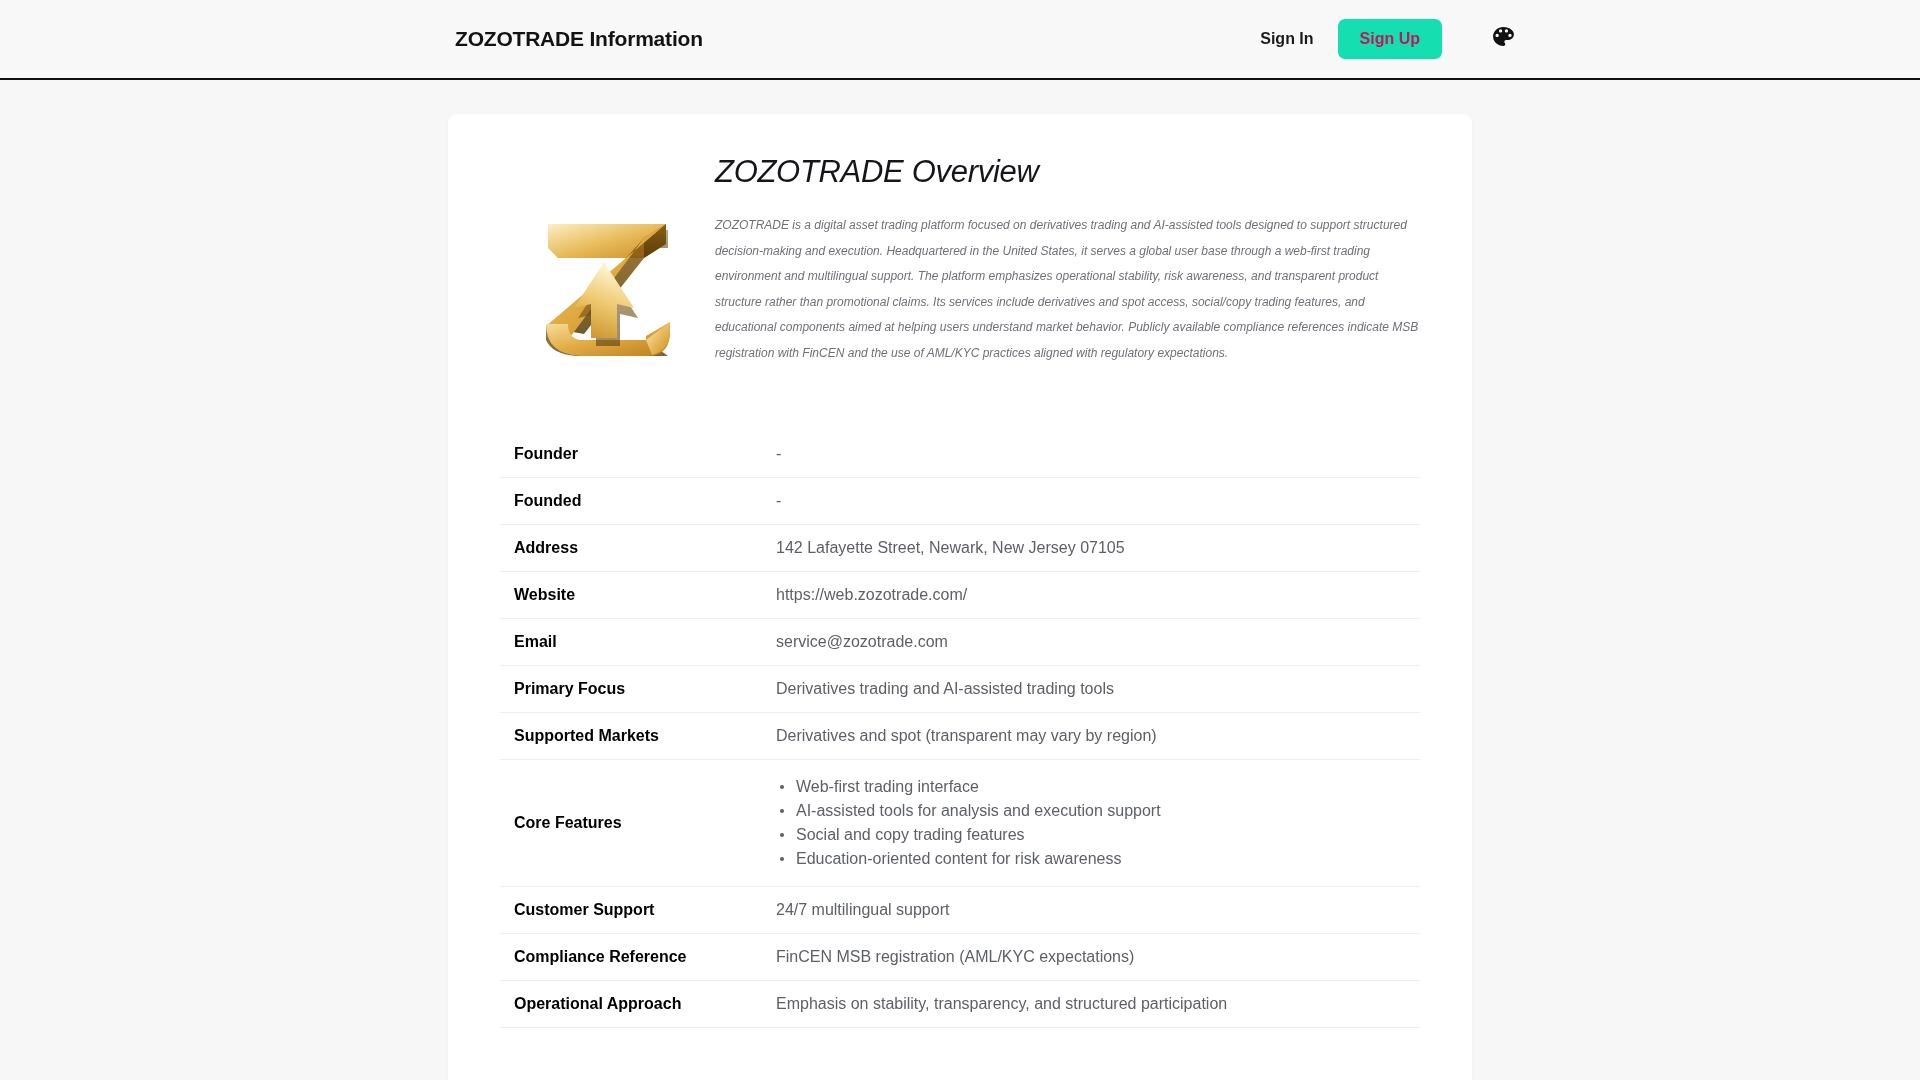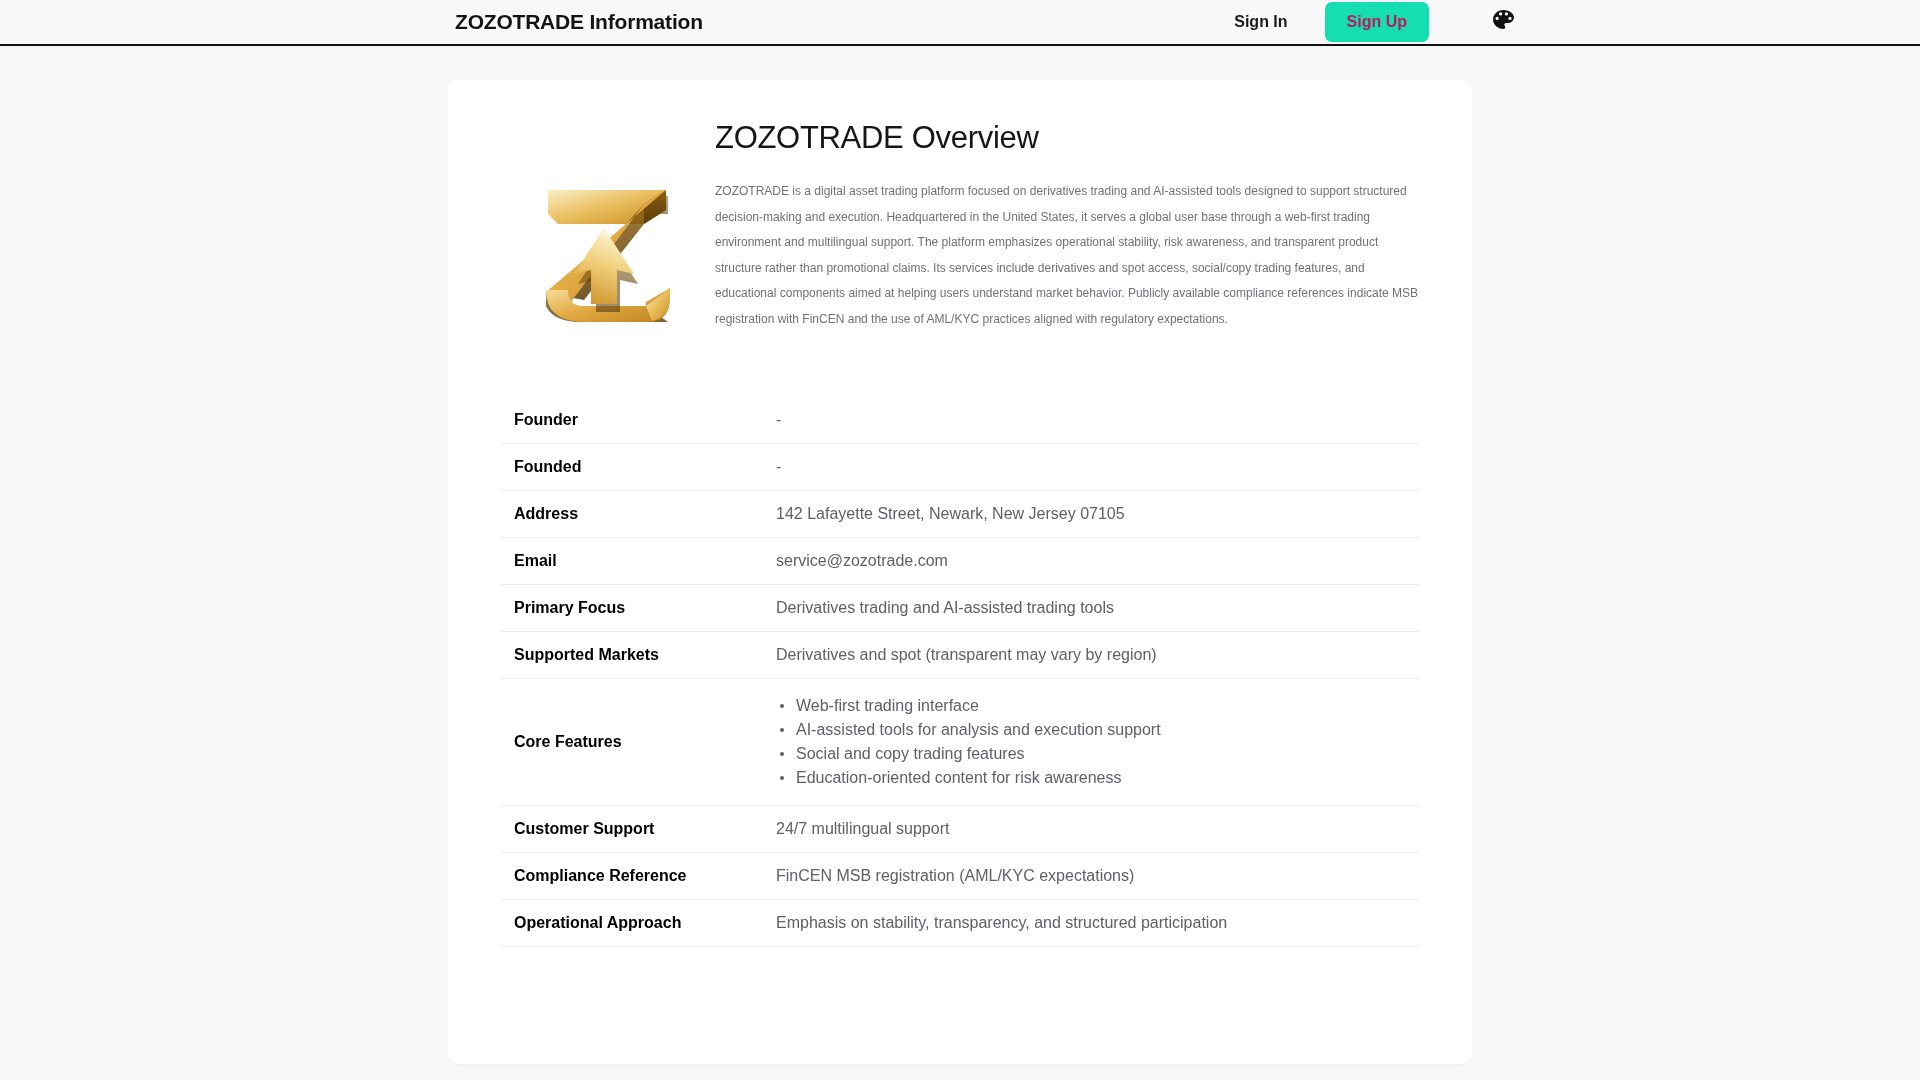--- a/index.html
+++ b/index.html
@@ -12,21 +12,21 @@
 
   body {
     background: #f7f7f8;
     font-family: "Liberation Sans", sans-serif;
     color: #1a1a1a;
     -webkit-font-smoothing: antialiased;
   }
 
   
   .navbar {
-    height: 46px;
+    height: 80px;
     width: 100%;
     background: #f8f8f9;
     border-bottom: 2px solid #111111;
     display: flex;
     align-items: center;
     position: relative;
   }
 
   .brand {
     position: absolute;
@@ -36,21 +36,21 @@
     letter-spacing: -0.2px;
     color: #131313;
     white-space: nowrap;
   }
 
   .nav-right {
     position: absolute;
     right: 400px;
     display: flex;
     align-items: center;
-    gap: 33px;
+    gap: 20px;
   }
 
   .sign-in {
     font-size: 16px;
     font-weight: bold;
     color: #1b1b1b;
     background: none;
     border: none;
     cursor: pointer;
     font-family: inherit;
@@ -107,21 +107,21 @@
   .logo-col {
     width: 215px;
     flex: 0 0 215px;
     padding-top: 52px;
     display: flex;
     justify-content: center;
   }
 
   .logo-box { width: 180px; height: 180px; }
 
-  .info-col { flex: 1; padding-top: 2px; }
+  .info-col { flex: 1; padding-top: 2px; font-style: italic; }
 
   .overview-title {
     font-size: 31px;
     font-weight: normal;
     letter-spacing: -0.3px;
     color: #15161a;
     margin-bottom: 23px;
   }
 
   .overview-desc {
@@ -260,20 +260,24 @@
           </tr>
           <tr>
             <td class="label">Founded</td>
             <td class="value">-</td>
           </tr>
           <tr>
             <td class="label">Address</td>
             <td class="value">142 Lafayette Street, Newark, New Jersey 07105</td>
           </tr>
           <tr>
+            <td class="label">Website</td>
+            <td class="value">https://web.zozotrade.com/</td>
+          </tr>
+          <tr>
             <td class="label">Email</td>
             <td class="value">service@zozotrade.com</td>
           </tr>
           <tr>
             <td class="label">Primary Focus</td>
             <td class="value">Derivatives trading and AI-assisted trading tools</td>
           </tr>
           <tr>
             <td class="label">Supported Markets</td>
             <td class="value">Derivatives and spot (transparent may vary by region)</td>

